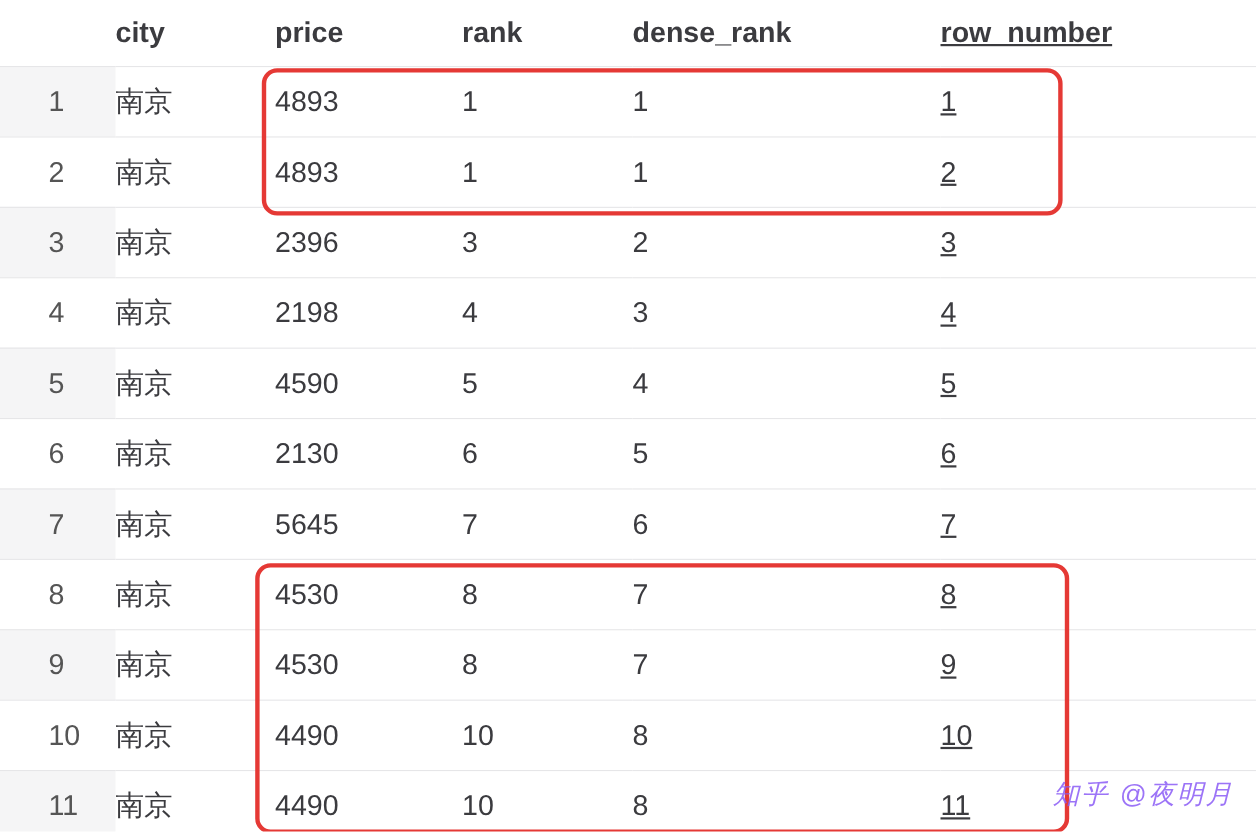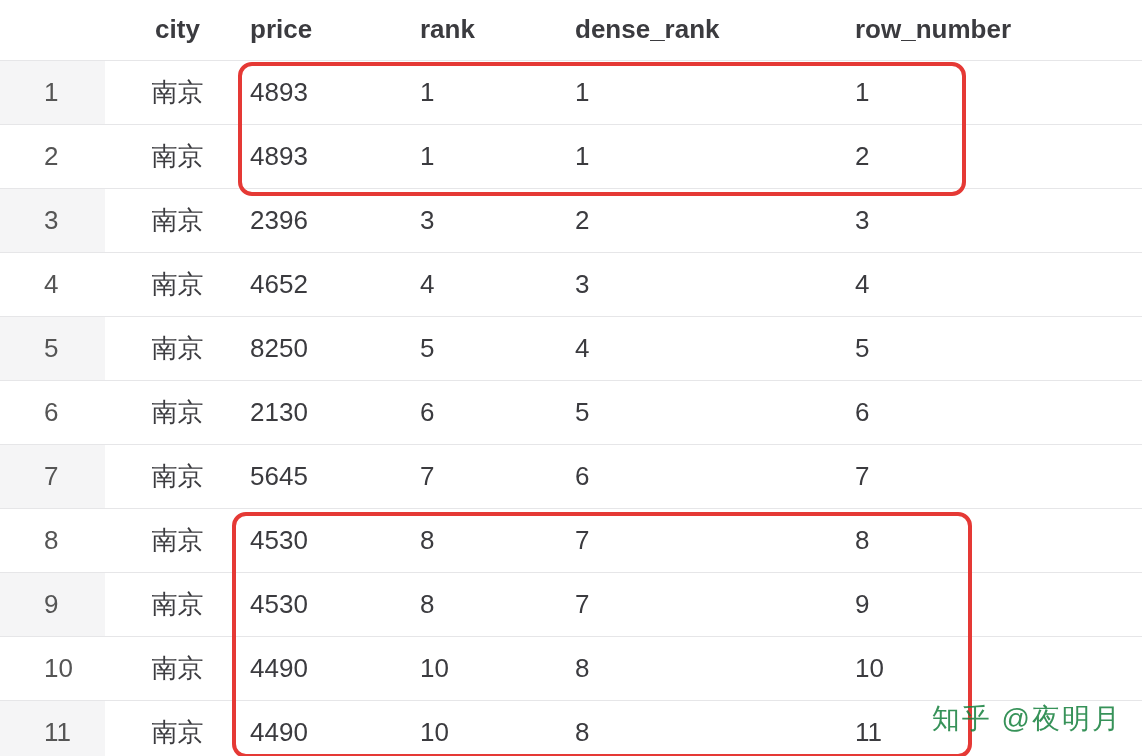--- a/index.html
+++ b/index.html
@@ -38,47 +38,48 @@
     tbody tr td:first-child {
       color: #555;
       font-weight: 400;
     }
     
     .idx-cell {
       width: 105px;
       padding-left: 44px;
       padding-right: 0;
     }
-    .city-col  { width: 145px; text-align: center; }
+    .city-col  { width: 145px; }
     .price-col { width: 170px; }
     .rank-col  { width: 155px; }
     .dense-col { width: 280px; }
-    .rownum-col{ width: auto; padding-right: 36px;}
+    .rownum-col{ width: auto; padding-right: 36px; text-decoration: underline;}
 
     
     tbody tr:nth-child(odd) .idx-cell { background:#f5f5f6; }
 
     
     .highlight {
       position: absolute;
       border: 4px solid #e53935;
       border-radius: 14px;
       pointer-events: none;
       box-sizing: border-box;
     }
     .hl1 { left: 238px; top: 62px;  width: 728px; height: 134px; }
     .hl2 { left: 232px; top: 512px; width: 740px; height: 246px; }
 
     
     .watermark {
       position:absolute;
       right: 20px;
       bottom: 18px;
-      color: #15803d;
-      font-size: 28px;
+      color: #8b5cf6;
+      font-size: 24px;
+      font-style: italic;
       letter-spacing: 2px;
       opacity: .85;
       pointer-events:none;
     }
   </style>
 </head>
 <body>
 
 <table>
   <colgroup>
@@ -120,29 +121,29 @@
       <td class="idx-cell">3</td>
       <td class="city-col">南京</td>
       <td class="price-col">2396</td>
       <td class="rank-col">3</td>
       <td class="dense-col">2</td>
       <td class="rownum-col">3</td>
     </tr>
     <tr>
       <td class="idx-cell">4</td>
       <td class="city-col">南京</td>
-      <td class="price-col">4652</td>
+      <td class="price-col">2198</td>
       <td class="rank-col">4</td>
       <td class="dense-col">3</td>
       <td class="rownum-col">4</td>
     </tr>
     <tr>
       <td class="idx-cell">5</td>
       <td class="city-col">南京</td>
-      <td class="price-col">8250</td>
+      <td class="price-col">4590</td>
       <td class="rank-col">5</td>
       <td class="dense-col">4</td>
       <td class="rownum-col">5</td>
     </tr>
     <tr>
       <td class="idx-cell">6</td>
       <td class="city-col">南京</td>
       <td class="price-col">2130</td>
       <td class="rank-col">6</td>
       <td class="dense-col">5</td>

